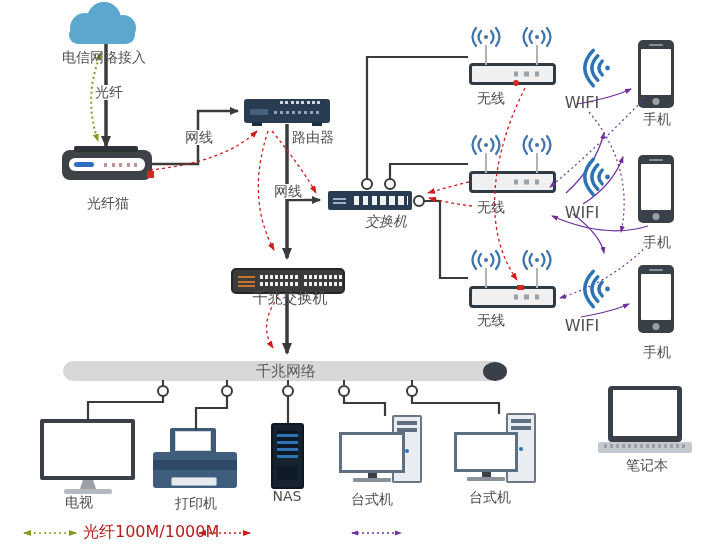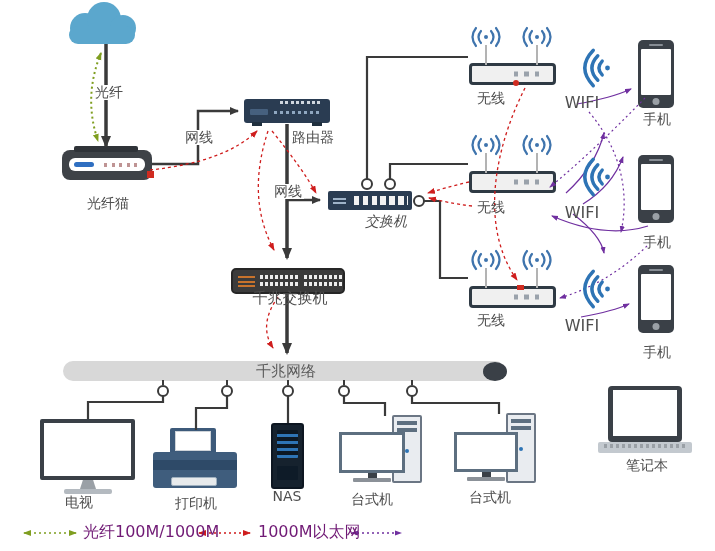--- a/index.html
+++ b/index.html
@@ -3,21 +3,21 @@
 <meta charset="utf-8">
 <style>
   html,body{margin:0;padding:0;background:#fff;}
   .stage{position:relative;width:715px;height:551px;background:#ffffff;overflow:hidden;
          font-family:"DejaVu Sans","Liberation Sans",sans-serif;color:#4f4f4f;}
   svg.layer{position:absolute;left:0;top:0;z-index:3;pointer-events:none;}
   .dev{position:absolute;z-index:1;}
   .lbl{position:absolute;z-index:4;font-size:14px;color:#4f4f4f;text-align:center;line-height:1.1;white-space:nowrap;}
   .lbl.bg{background:#fff;padding:0 2px;}
   .lbl.big{font-size:15px;}
-  .lbl.legend{font-size:16px;color:#701a75;}
+  .lbl.legend{font-size:16px;color:#b91c1c;}
 
   
   .modem{left:62px;top:150px;width:90px;height:30px;background:#3e4247;border-radius:8px;}
   .modem .tab{position:absolute;top:-4px;left:12px;width:64px;height:6px;background:#2f3338;border-radius:2px;}
   .modem .strip{position:absolute;left:7px;top:8px;width:76px;height:13px;background:#fff;border-radius:6px;}
   .modem .led{position:absolute;left:5px;top:4px;width:20px;height:5px;background:#2f6fc1;border-radius:3px;}
   .modem .dots{position:absolute;right:5px;top:5px;width:36px;height:4px;
     background:repeating-linear-gradient(90deg,#bf9494 0 3px,transparent 3px 7.5px);}
   .modem .rdot{position:absolute;right:-2px;bottom:2px;width:7px;height:7px;background:#d02b20;}
 
@@ -316,20 +316,21 @@
 
     <use href="#wf" x="608" y="68"></use>
     <use href="#wf" x="608" y="177"></use>
     <use href="#wf" x="608" y="289"></use>
 
     <path d="M24,533 H76" stroke="#7f9e20" stroke-width="1.6" stroke-dasharray="2 3" marker-start="url(#mG)" marker-end="url(#mG)"></path>
     <path d="M199,533 H250" stroke="#cf1d1d" stroke-width="1.6" stroke-dasharray="2 3" marker-start="url(#mR)" marker-end="url(#mR)"></path>
     <path d="M352,533 H401" stroke="#7030a0" stroke-width="1.6" stroke-dasharray="2 3" marker-start="url(#mP)" marker-end="url(#mP)"></path>
   </svg>
 
+  <div class="lbl" style="left:52px;top:50px;width:104px;">电信网络接入</div>
   <div class="lbl bg" style="left:93px;top:85px;">光纤</div>
   <div class="lbl" style="left:78px;top:196px;width:60px;">光纤猫</div>
   <div class="lbl bg" style="left:183px;top:130px;">网线</div>
   <div class="lbl" style="left:286px;top:130px;width:54px;">路由器</div>
   <div class="lbl bg" style="left:272px;top:184px;">网线</div>
   <div class="lbl" style="left:357px;top:214px;width:58px;font-style:italic;">交换机</div>
   <div class="lbl big" style="left:244px;top:290px;width:92px;">千兆交换机</div>
   <div class="lbl big" style="left:243px;top:363px;width:86px;color:#5a5a5a;">千兆网络</div>
 
   <div class="lbl" style="left:469px;top:91px;width:44px;">无线</div>
@@ -345,15 +346,14 @@
   <div class="lbl" style="left:633px;top:345px;width:48px;">手机</div>
 
   <div class="lbl" style="left:57px;top:495px;width:44px;text-align:center;">电视</div>
   <div class="lbl" style="left:166px;top:496px;width:60px;">打印机</div>
   <div class="lbl" style="left:264px;top:489px;width:46px;font-size:14px;">NAS</div>
   <div class="lbl" style="left:342px;top:492px;width:60px;">台式机</div>
   <div class="lbl" style="left:460px;top:490px;width:60px;">台式机</div>
   <div class="lbl" style="left:614px;top:458px;width:66px;">笔记本</div>
 
   <div class="lbl legend" style="left:83px;top:523px;text-align:left;">光纤100M/1000M</div>
-  <div class="lbl legend" style="left:258px;top:523px;text-align:left;">1000M以太网</div>
 
 </div>
 
 </body></html>

